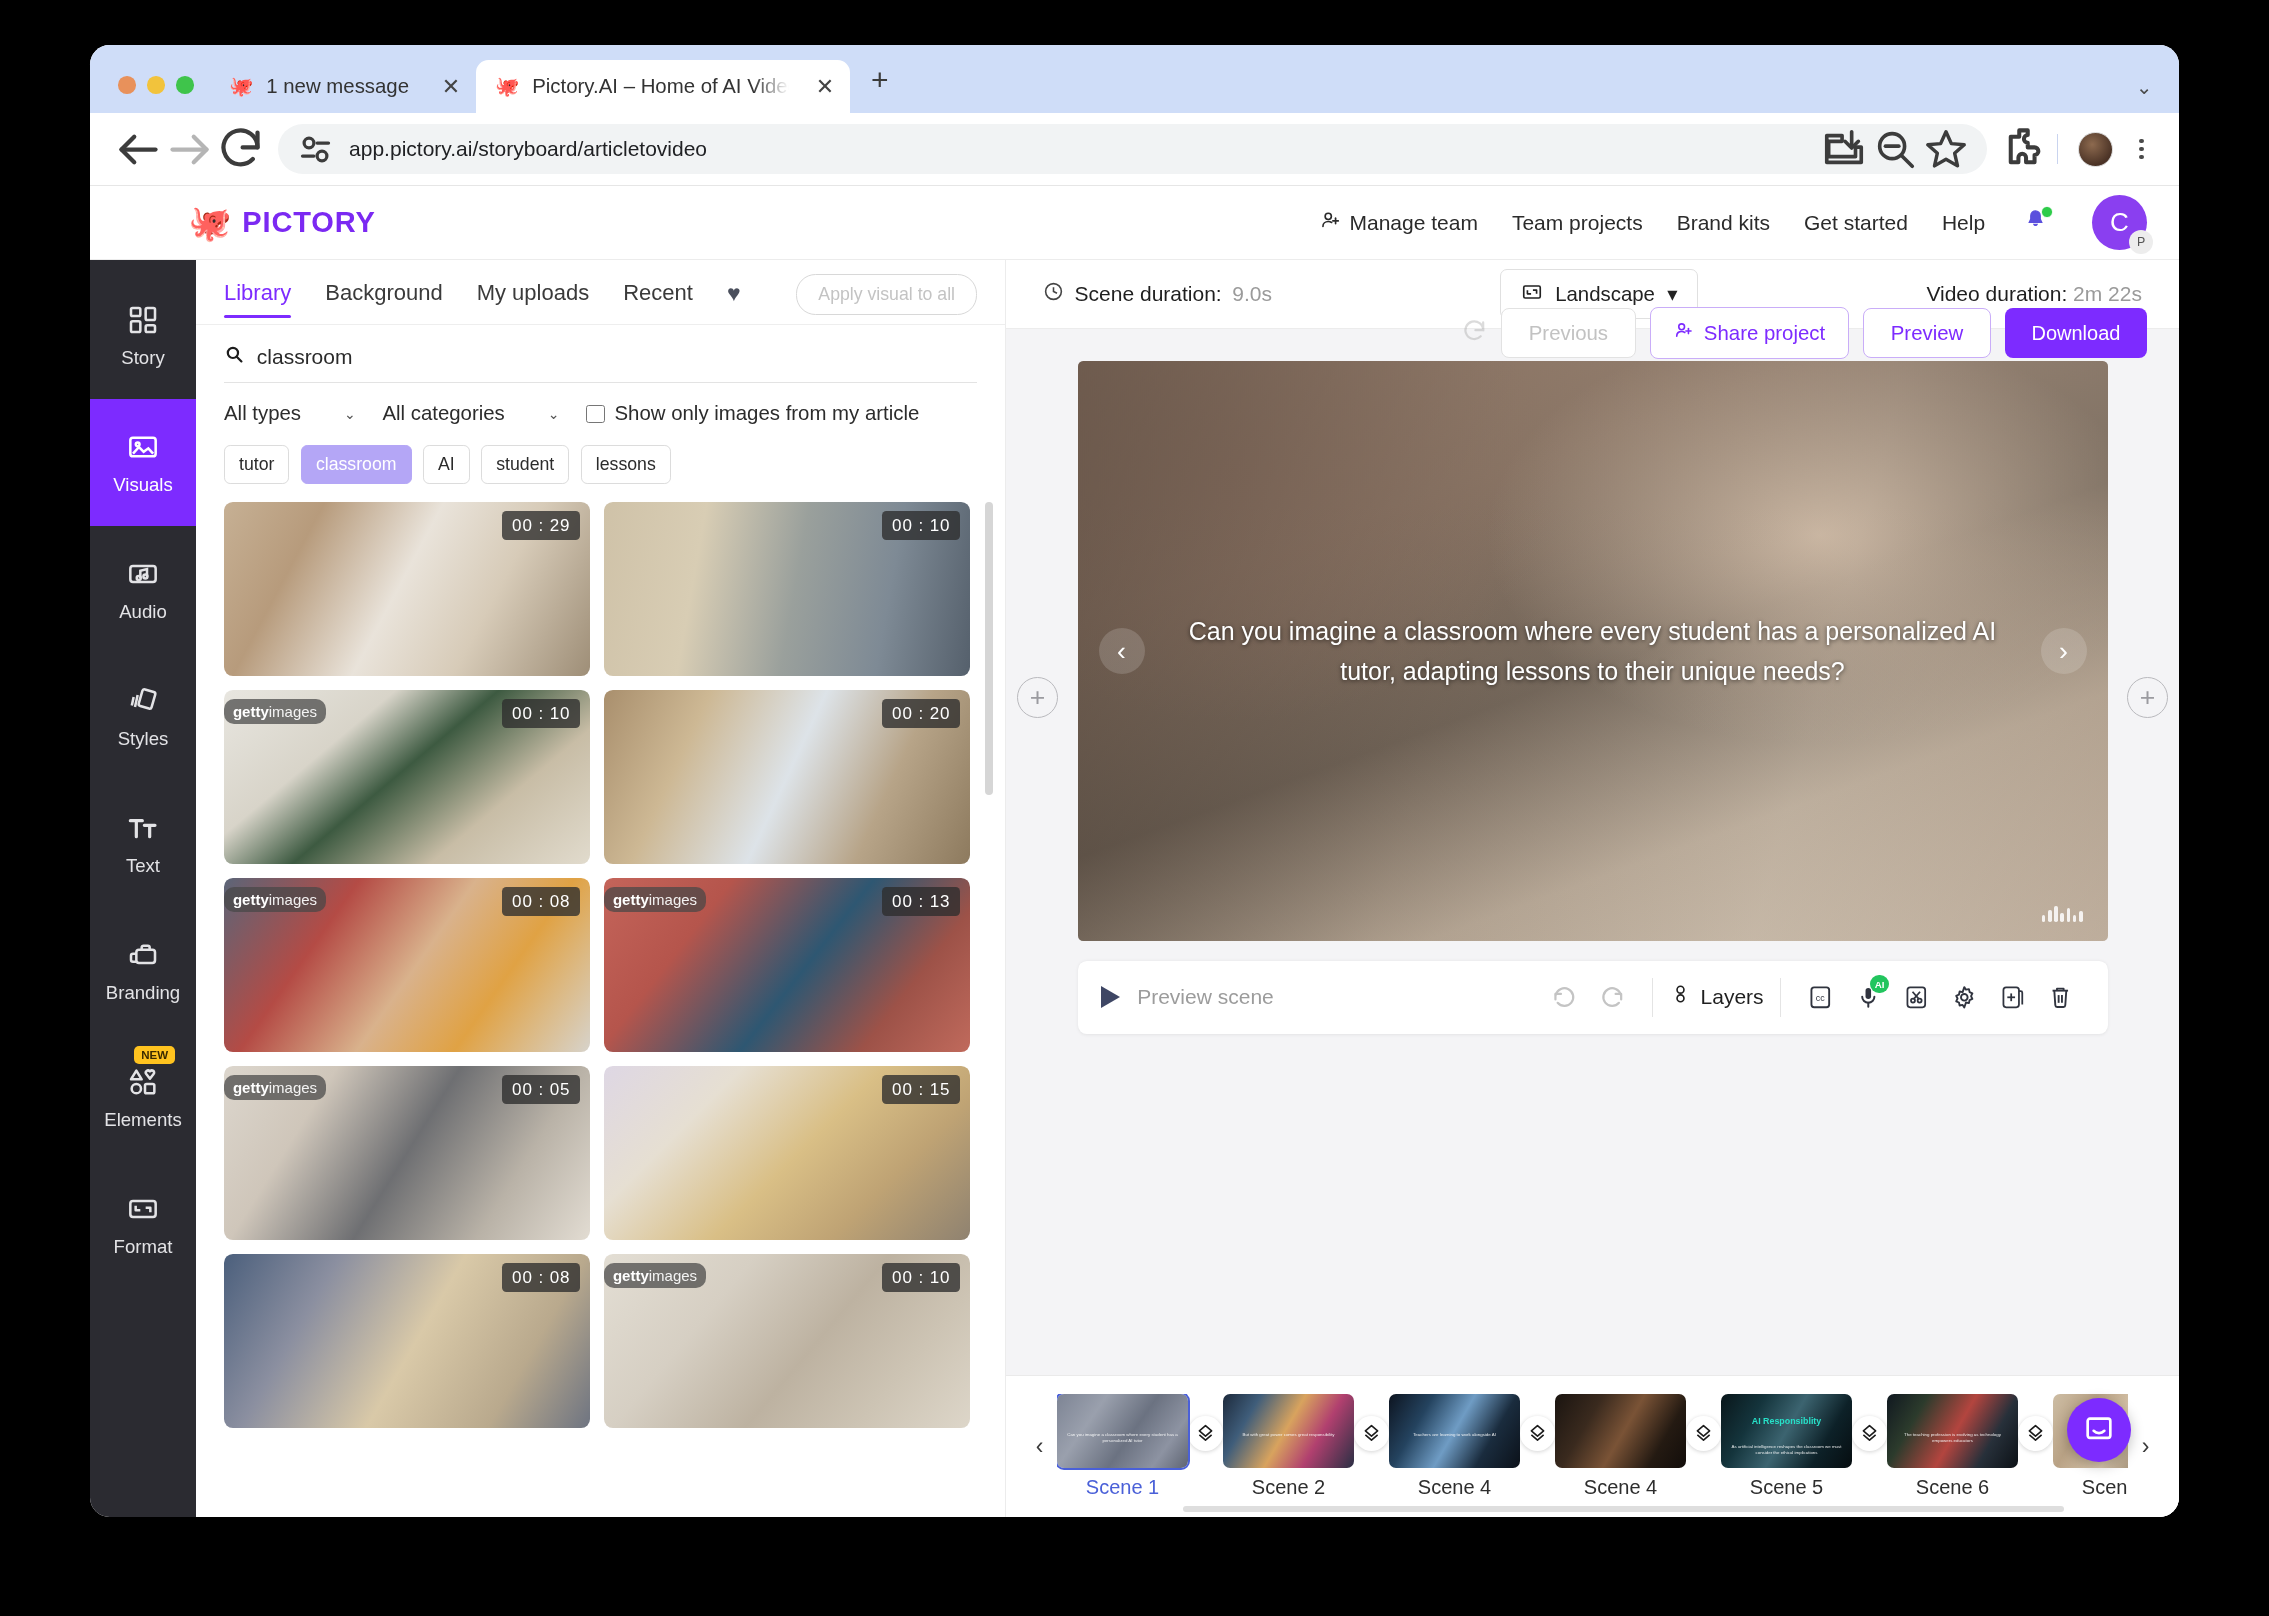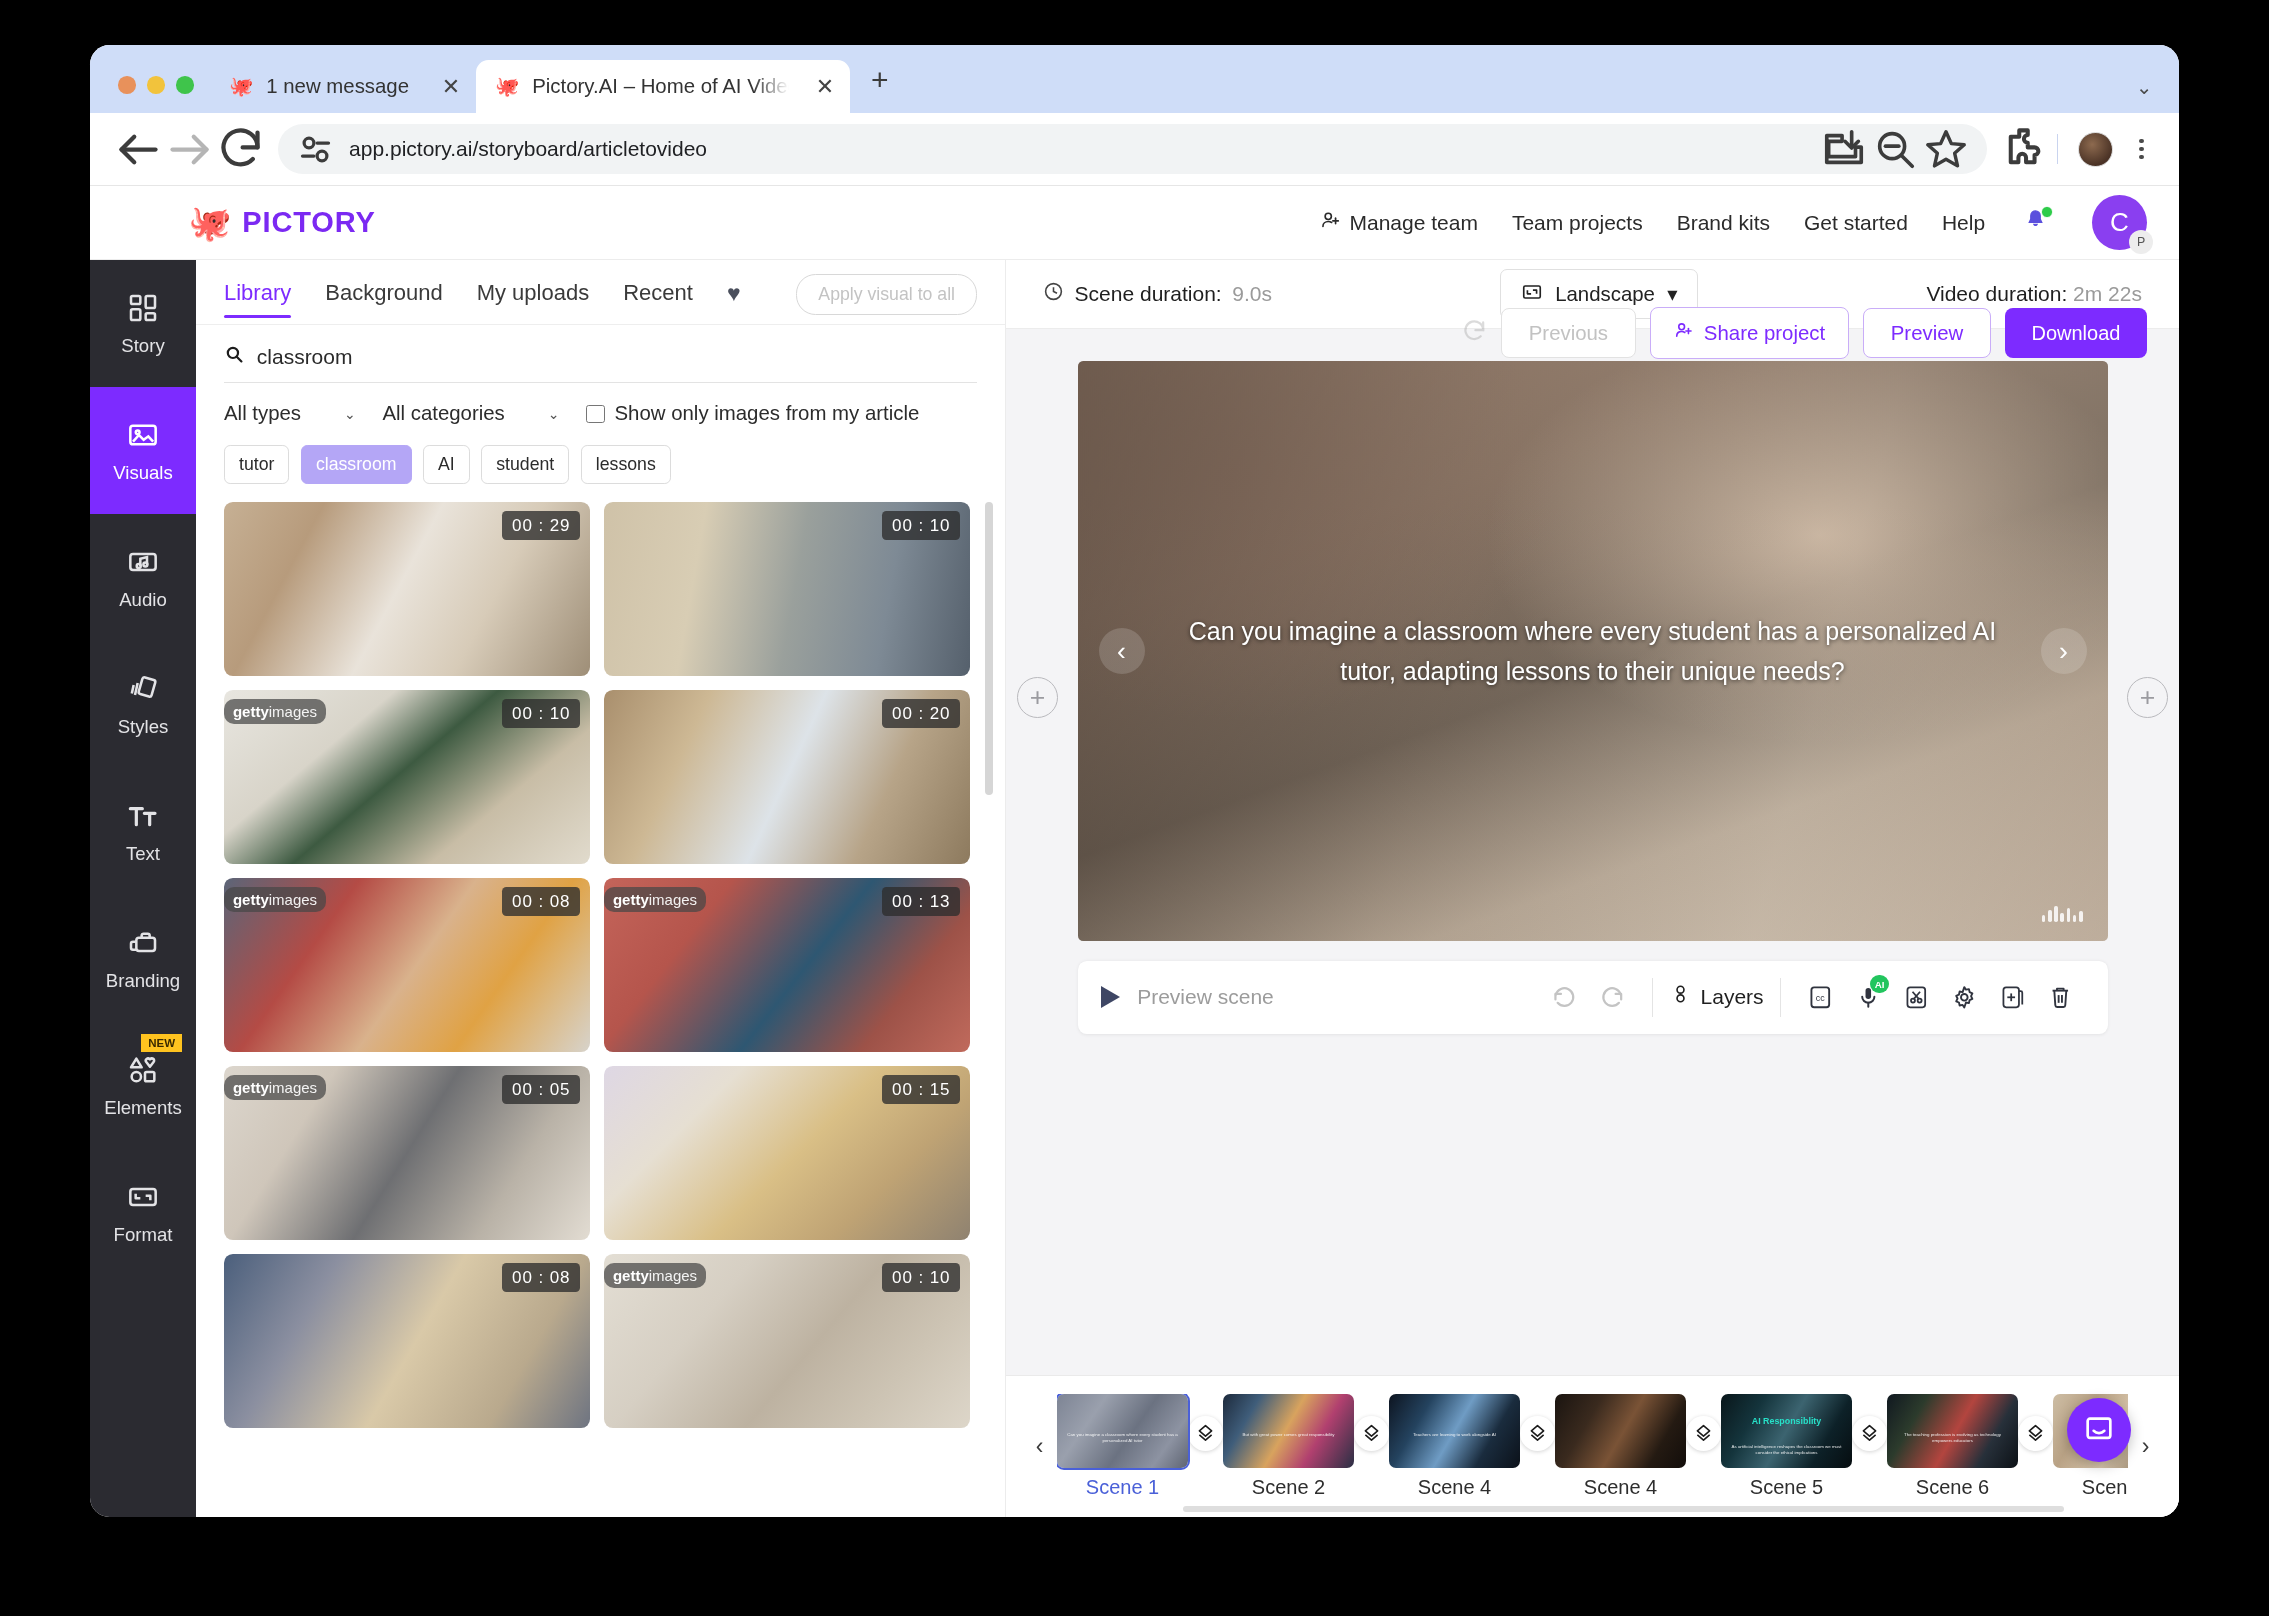--- a/index.html
+++ b/index.html
@@ -130,37 +130,37 @@
     font-size: 12.4px; display: flex; align-items: center; justify-content: center;
   }
 
   
   .body-wrap { display: flex; height: calc(1472px - 68px - 73px - 74px); }
 
   
   .rail {
     width: 106px; background: #2b2b31;
     display: flex; flex-direction: column; align-items: center;
-    padding-top: 0;
+    padding-top: 12px;
     flex: 0 0 106px;
   }
   .rail-item {
     width: 100%; height: 127px;
     display: flex; flex-direction: column; align-items: center; justify-content: center;
     gap: 9.8px; color: #e3e3e6; position: relative;
   }
   .rail-item.active { background: #7d2bff; color: #fff; }
   .rail-label { font-size: 18.6px; }
   .rail-ico { width: 35px; height: 35px; display: flex; align-items: center; justify-content: center; }
   .rail-ico svg { width: 32px; height: 32px; }
   .badge-new {
-    position: absolute; top: 12.4px; right: 14px;
+    position: absolute; top: 12.4px; right: 21px;
     background: #ffc31f; color: #3a2a00;
     font-size: 11.5px; font-weight: bold;
-    padding: 2.7px 7px; border-radius: 0;
+    padding: 2.7px 7px; border-radius: 5px;
   }
 
   
   .library {
     width: 810px; flex: 0 0 810px;
     background: #fff; display: flex; flex-direction: column;
     border-right: 0.9px solid #ececec;
     position: relative;
   }
   .proj-row { padding: 16px 28px 8.9px 28px; }

